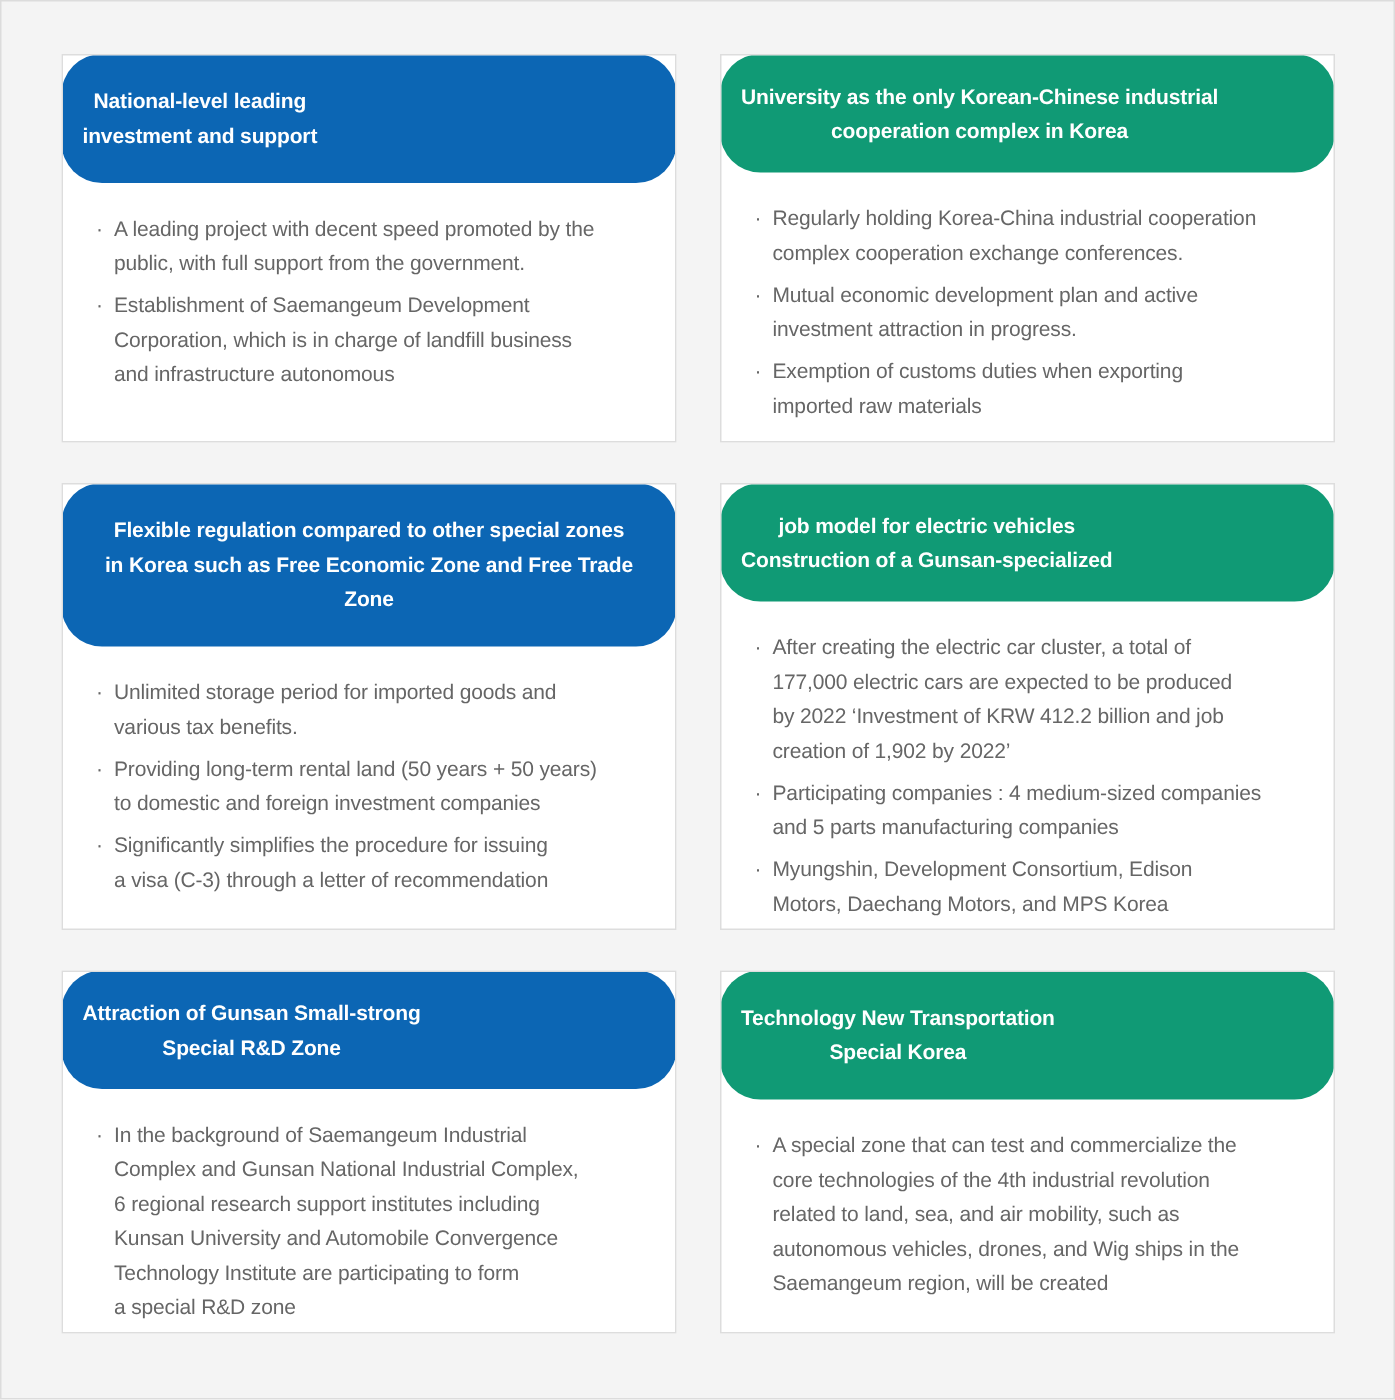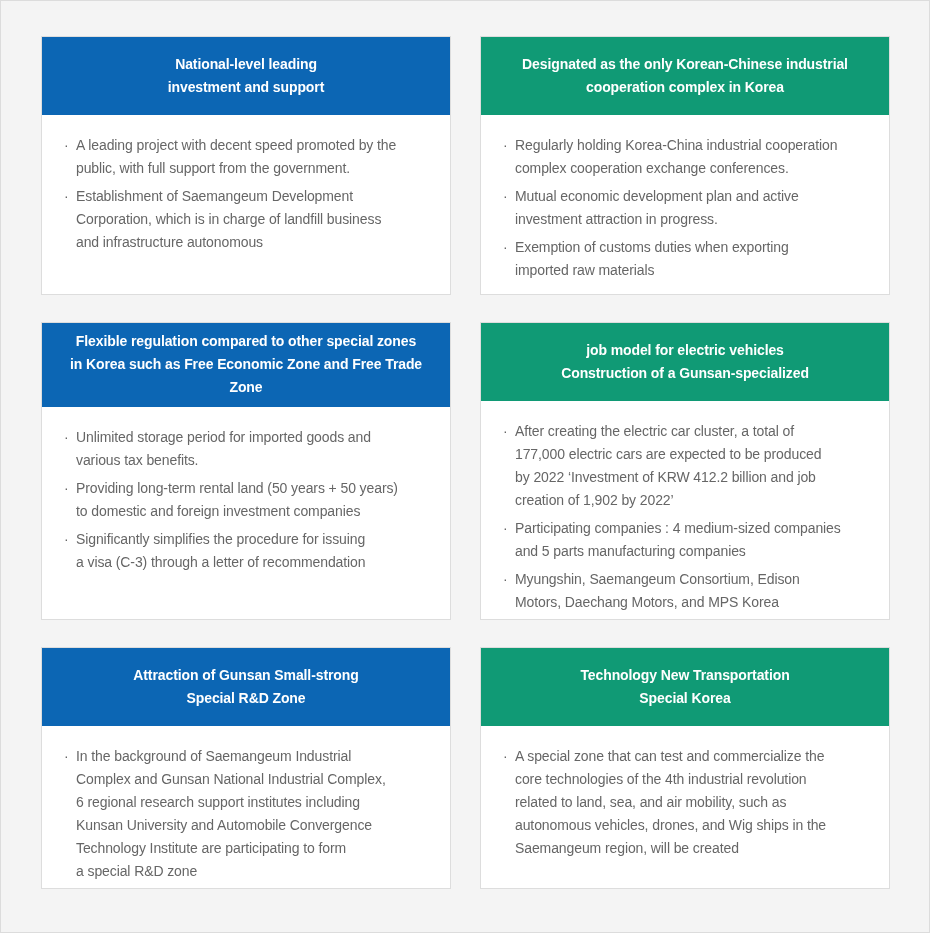--- a/index.html
+++ b/index.html
@@ -35,29 +35,30 @@
     border: 1px solid #dddddd;
     display: flex;
     flex-direction: column;
     overflow: hidden;
   }
   .card-header {
     box-sizing: border-box;
     min-height: 79px;
     display: flex;
     align-items: center;
-    justify-content: center;
+    justify-content: flex-start;
     text-align: center;
-    padding: 8px 14px;
+    padding: 20px 14px;
     color: #ffffff;
     font-size: 14px;
     font-weight: bold;
     line-height: 23px;
     letter-spacing: -0.1px;
     margin: -1px -1px 0 -1px;
+    border-radius: 27px;
   }
   .card-header.blue  { background: #0c66b4; }
   .card-header.green { background: #109a75; }
   .card-header .hl { display: block; }
   .card-body {
     flex: 1;
     padding: 19px 18px 14px 22px;
   }
   ul.bullets {
     list-style: none;
@@ -113,21 +114,21 @@
                 <span class="ln">Corporation, which is in charge of landfill business</span>
                 <span class="ln">and infrastructure autonomous</span>
               </span>
             </li>
           </ul>
         </div>
       </div>
       <div class="card">
         <div class="card-header green">
           <div>
-            <span class="hl">Designated as the only Korean-Chinese industrial</span>
+            <span class="hl">University as the only Korean-Chinese industrial</span>
             <span class="hl">cooperation complex in Korea</span>
           </div>
         </div>
         <div class="card-body">
           <ul class="bullets">
             <li>
               <span class="dot">·</span>
               <span class="txt">
                 <span class="ln">Regularly holding Korea-China industrial cooperation</span>
                 <span class="ln">complex cooperation exchange conferences.</span>
@@ -204,21 +205,21 @@
             <li>
               <span class="dot">·</span>
               <span class="txt">
                 <span class="ln">Participating companies : 4 medium-sized companies</span>
                 <span class="ln">and 5 parts manufacturing companies</span>
               </span>
             </li>
             <li>
               <span class="dot">·</span>
               <span class="txt">
-                <span class="ln">Myungshin, Saemangeum Consortium, Edison</span>
+                <span class="ln">Myungshin, Development Consortium, Edison</span>
                 <span class="ln">Motors, Daechang Motors, and MPS Korea</span>
               </span>
             </li>
           </ul>
         </div>
       </div>
       <div class="card">
         <div class="card-header blue">
           <div>
             <span class="hl">Attraction of Gunsan Small-strong</span>

